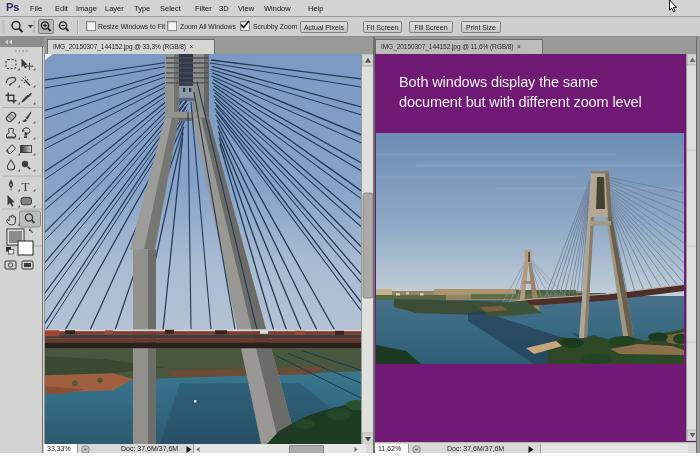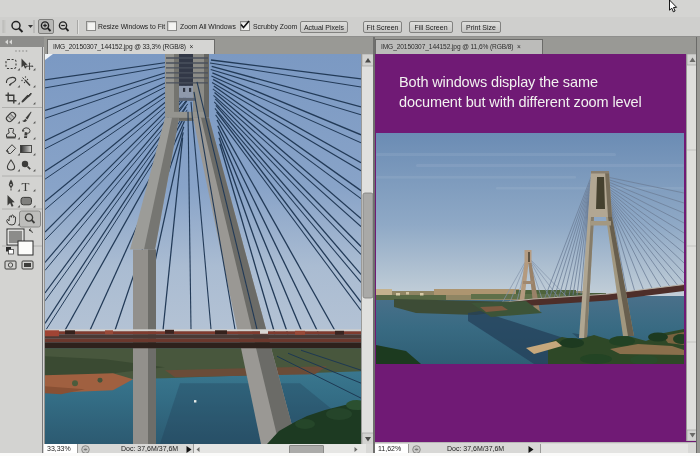--- a/index.html
+++ b/index.html
@@ -34,20 +34,34 @@
   #photo-r{position:absolute;left:1px;top:79px;width:308px;height:231px;}
   #vsb-r{position:absolute;left:311px;top:0;width:11px;height:387px;background:#dededc;border-left:1px solid #9a9a98;box-sizing:border-box;}
   #status-r{left:375px;top:442px;width:322px;height:11px;background:#d8d8d6;border-top:1px solid #b8b8b6;font-size:7px;color:#1c1c1c;box-sizing:border-box;}
   #rightedge{left:696px;top:37px;width:4px;height:419px;background:#989894;border-left:1.5px solid #6a6a68;box-sizing:border-box;}
   .ovtext{position:absolute;left:24px;top:18px;font-size:14.5px;color:#f2f2f0;line-height:20px;letter-spacing:-0.12px;}
 </style>
 </head>
 <body>
 <div id="app">
 
+  <div id="menubar" class="abs">
+    <span id="pslogo">Ps</span>
+    <span class="mi" style="left:30px">File</span>
+    <span class="mi" style="left:55px">Edit</span>
+    <span class="mi" style="left:76px">Image</span>
+    <span class="mi" style="left:105px">Layer</span>
+    <span class="mi" style="left:134px">Type</span>
+    <span class="mi" style="left:160px">Select</span>
+    <span class="mi" style="left:195px">Filter</span>
+    <span class="mi" style="left:219px">3D</span>
+    <span class="mi" style="left:238px">View</span>
+    <span class="mi" style="left:264px">Window</span>
+    <span class="mi" style="left:308px">Help</span>
+  </div>
 
   <div id="optbar" class="abs">
     <svg class="abs" style="left:0;top:0" width="80" height="20" viewBox="0 0 80 20">
       <rect x="2.5" y="3" width="1.2" height="13" fill="#b8b8b6"></rect>
       <rect x="4.2" y="3" width="1.2" height="13" fill="#c2c2c0"></rect>
       <circle cx="16" cy="8.5" r="4" fill="none" stroke="#222" stroke-width="1.5"></circle>
       <line x1="19" y1="11.5" x2="22.5" y2="15" stroke="#222" stroke-width="2"></line>
       <path d="M28 8 L33 8 L30.5 11 Z" fill="#333"></path>
       <rect x="38.5" y="2.5" width="15" height="14" fill="#b9b9b7" stroke="#7e7e7c" stroke-width="1" rx="1.5"></rect>
       <circle cx="45" cy="8.5" r="3.6" fill="none" stroke="#222" stroke-width="1.4"></circle>

